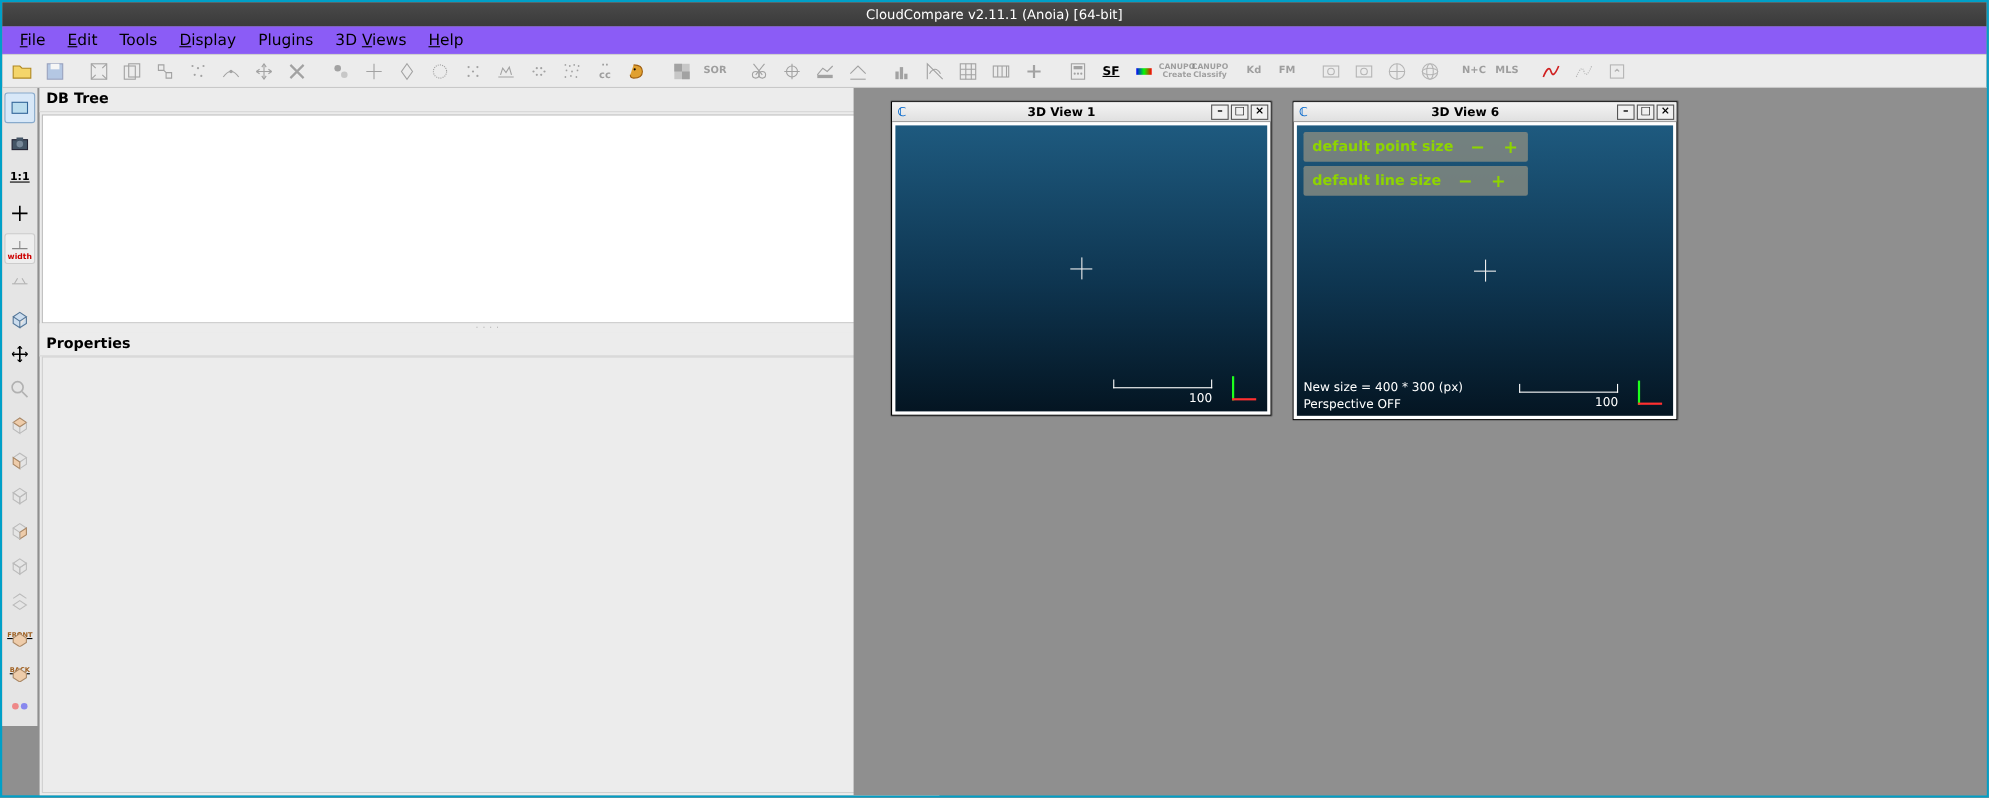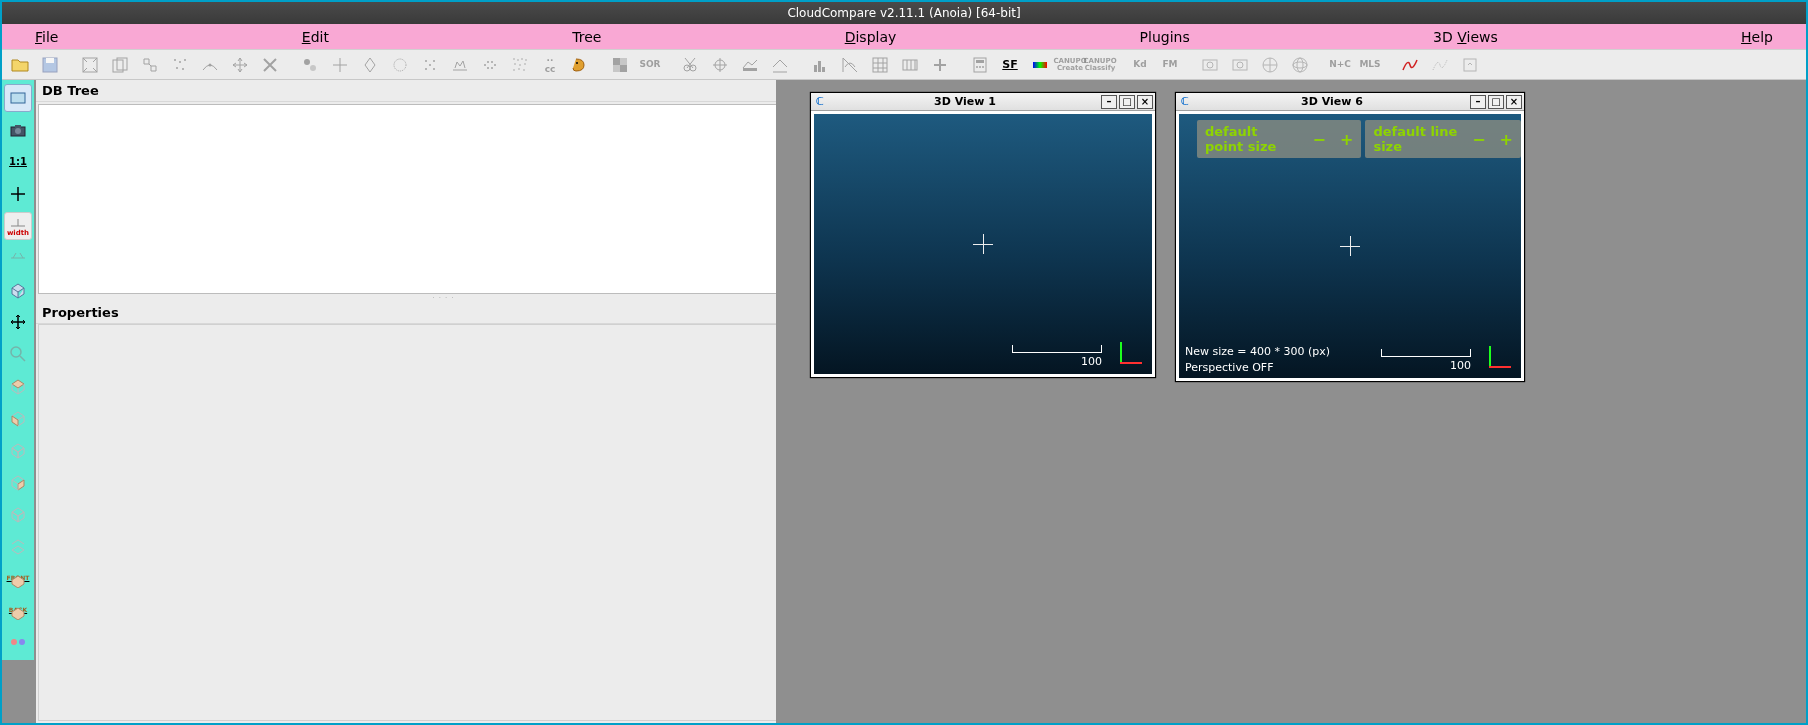--- a/index.html
+++ b/index.html
@@ -18,26 +18,25 @@
     background: linear-gradient(#4a4a4a, #3a3a3a);
     color: #fff;
     text-align: center;
     font-weight: normal;
     line-height: 22px;
     font-size: 12px;
   }
   
   .menubar {
     height: 26px;
-    background: #f9a8d4;
+    background: #8b5cf6;
     display: flex;
     align-items: center;
-    padding: 0 23px;
+    padding: 0 6px;
     border-bottom: 1px solid #d0d0d0;
-    justify-content: space-between;
   }
   .menubar .menu-item {
     padding: 2px 10px;
     cursor: default;
     font-size: 14px;
   }
   .menubar .menu-item .ul { text-decoration: underline; }
   
   .maintoolbar {
     height: 30px;
@@ -56,21 +55,21 @@
   }
   .tbtn.enabled { opacity: 1.0; text-decoration: underline; }
   .tbtn svg { width: 20px; height: 20px; }
   .tsep { width: 8px; }
   .ttxt { font-size: 9px; font-weight: bold; color: #606060; text-align: center; line-height: 1; }
   
   .left-toolbar {
     position: absolute;
     left: 2px; top: 80px;
     width: 32px;
-    background: #5eead4;
+    background: #e5e5e5;
     display: flex;
     flex-direction: column;
     align-items: center;
     gap: 4px;
     padding: 4px 0;
   }
   .left-toolbar .tbtn { width: 28px; height: 28px; }
   
   .dock-left {
     position: absolute;
@@ -207,23 +206,23 @@
     margin-bottom: 2px;
   }
   .overlay-text {
     position: absolute;
     left: 6px;
     color: #fff;
     font-size: 11px;
   }
   .overlay-hud {
     position: absolute;
-    left: 18px; top: 6px;
+    left: 6px; top: 6px;
     display: flex;
-    flex-direction: row;
+    flex-direction: column;
     gap: 4px;
   }
   .hud-row {
     background: rgba(130,136,128,0.85);
     color: #8ed400;
     font-weight: bold;
     font-size: 13px;
     padding: 4px 8px;
     display: flex;
     align-items: center;
@@ -241,21 +240,21 @@
 </head>
 <body>
 
 <div class="titlebar">
   <span>CloudCompare v2.11.1 (Anoia) [64-bit]</span>
 </div>
 
 <div class="menubar">
   <div class="menu-item"><span class="ul">F</span><span>ile</span></div>
   <div class="menu-item"><span class="ul">E</span>dit</div>
-  <div class="menu-item">Tree</div>
+  <div class="menu-item">Tools</div>
   <div class="menu-item"><span class="ul">D</span>isplay</div>
   <div class="menu-item">Plugins</div>
   <div class="menu-item">3D <span class="ul">V</span>iews</div>
   <div class="menu-item"><span class="ul">H</span>elp</div>
 </div>
 
 <div class="maintoolbar">
   <div class="tbtn enabled">
       <svg viewBox="0 0 20 20">
         <path d="M2 5 h6 l2 2 h8 v9 h-16 z" fill="#f4d56a" stroke="#b08820"></path>

